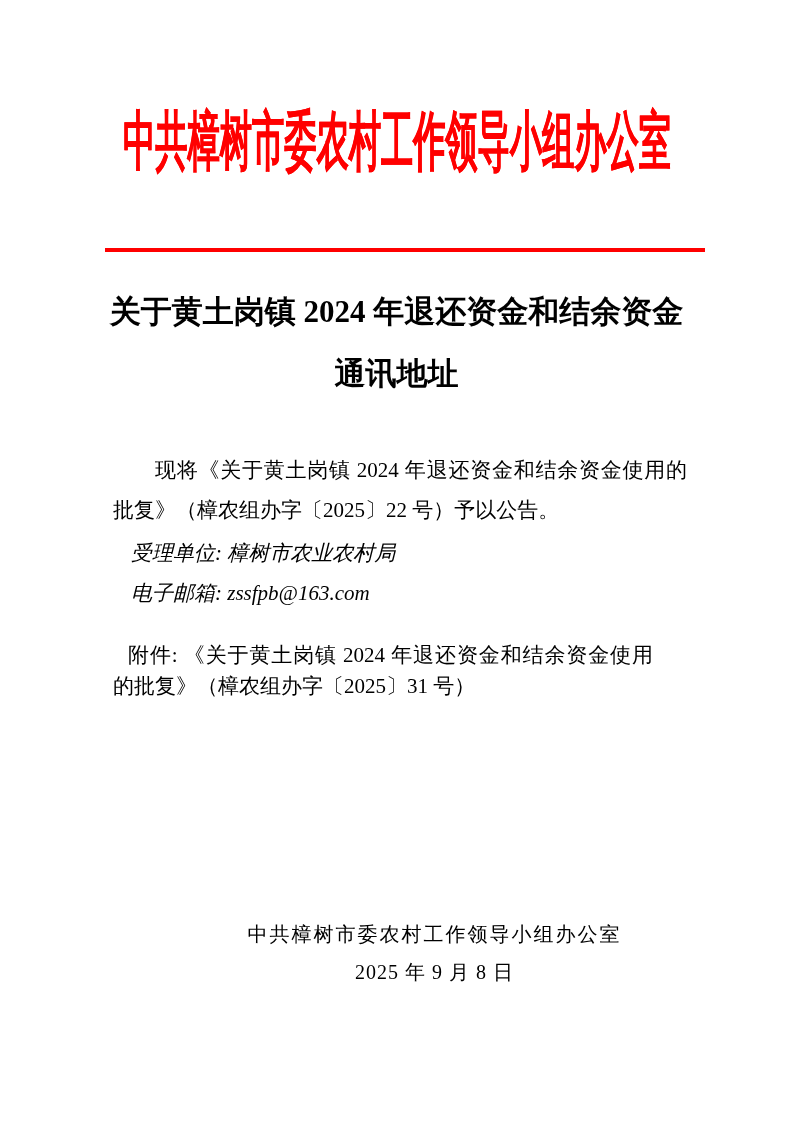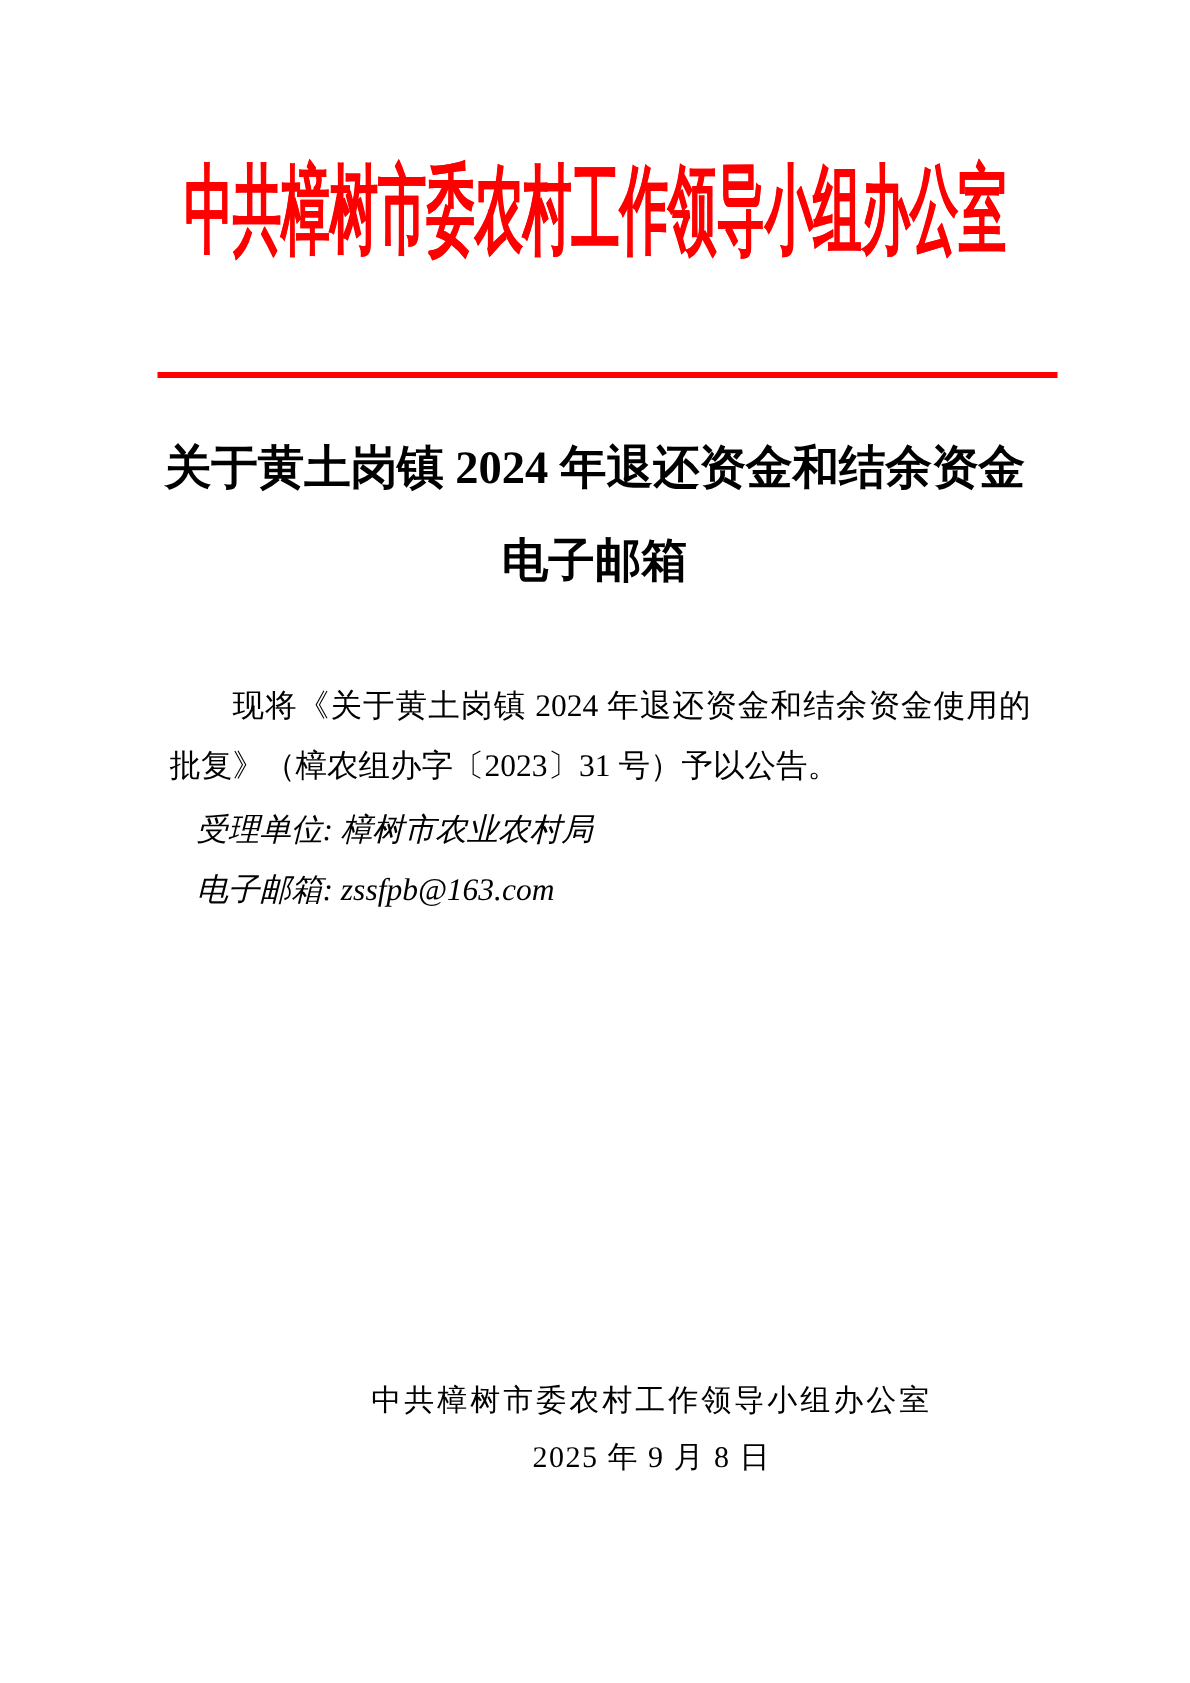--- a/index.html
+++ b/index.html
@@ -111,31 +111,32 @@
 <div class="page">
 
   <div class="letterhead">
     <span class="letterhead-text">中共樟树市委农村工作领导小组办公室</span>
   </div>
 
   <div class="red-rule"></div>
 
   <div class="doc-title">
     <div>关于黄土岗镇 2024 年退还资金和结余资金</div>
-    <div>电子邮箱</div>
+    <div>通讯地址</div>
   </div>
 
   <div class="doc-body">
-    <p class="intro">现将《关于黄土岗镇 2024 年退还资金和结余资金使用的批复》（樟农组办字〔2023〕31 号）予以公告。</p>
+    <p class="intro">现将《关于黄土岗镇 2024 年退还资金和结余资金使用的批复》（樟农组办字〔2025〕22 号）予以公告。</p>
 
     <div class="contacts">
       <div class="contact-line">受理单位: 樟树市农业农村局</div>
       <div class="contact-line">电子邮箱: zssfpb@163.com</div>
     </div>
 
+    <p class="attachment">附件: 《关于黄土岗镇 2024 年退还资金和结余资金使用的批复》（樟农组办字〔2025〕31 号）</p>
   </div>
 
   <div class="signature">
     <div class="sig-org">中共樟树市委农村工作领导小组办公室</div>
     <div class="sig-date">2025 年 9 月 8 日</div>
   </div>
 
 </div>
 
 </body></html>

